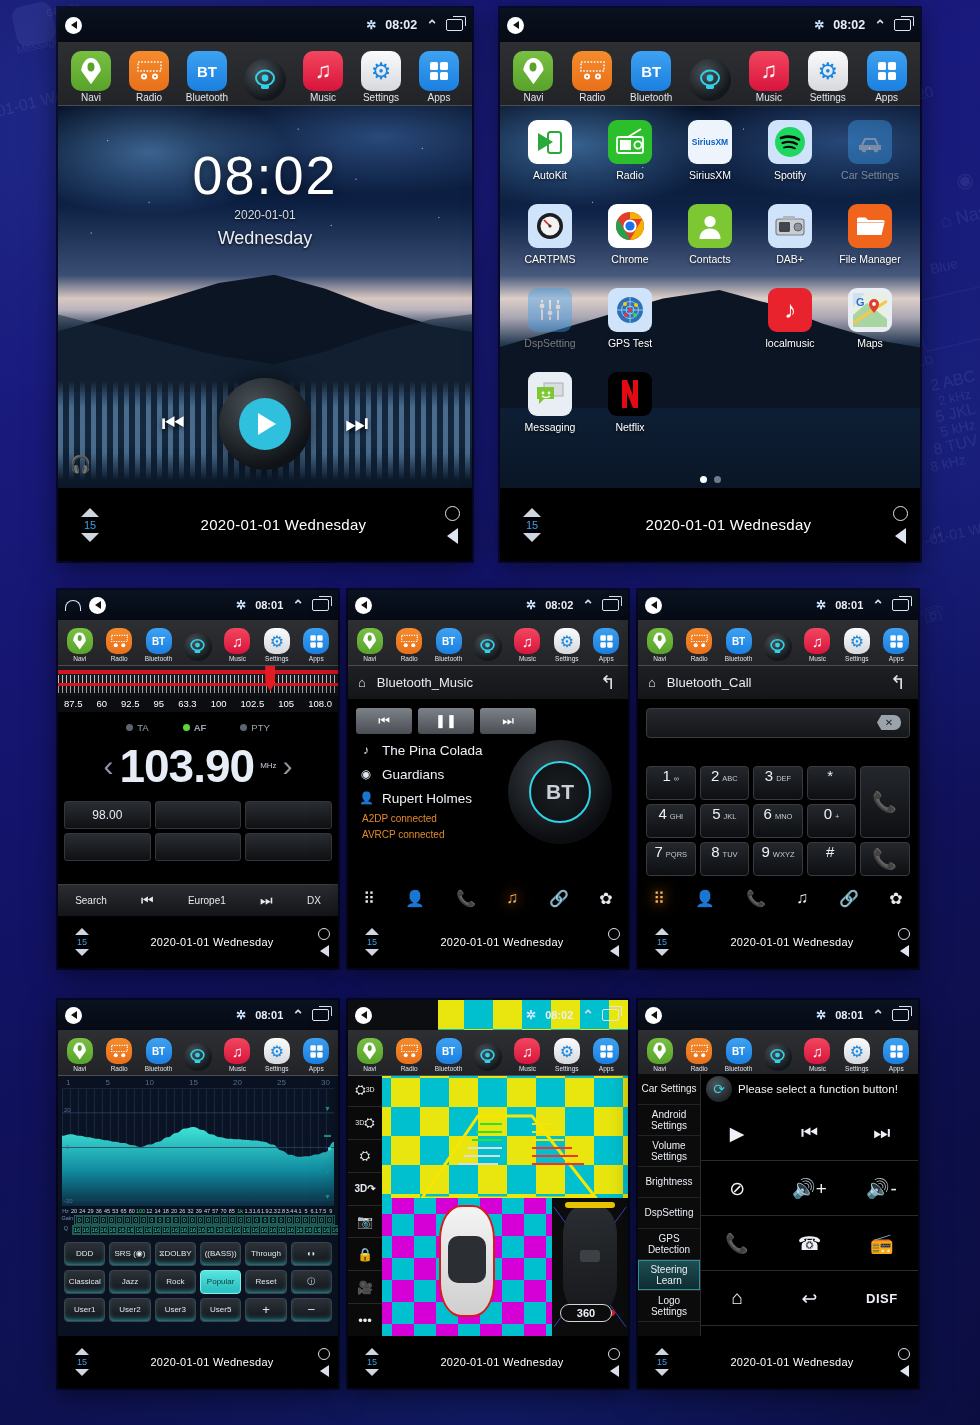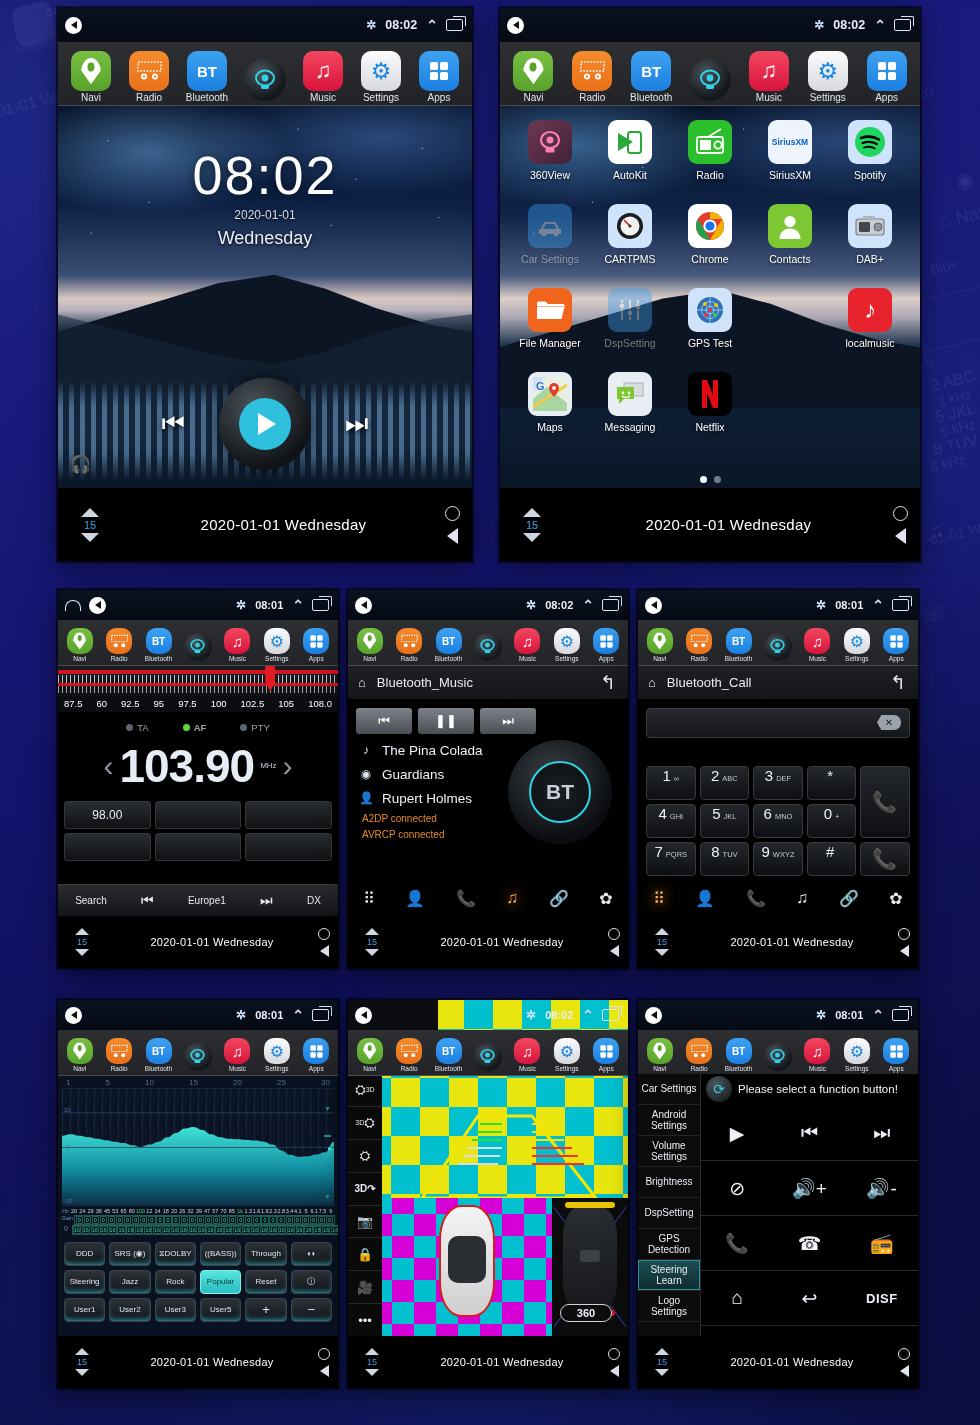--- a/index.html
+++ b/index.html
@@ -441,30 +441,20 @@
       </div>
     </div>
     <div class="dock-sep"></div>
   </div>
 
   <div class="appwall">
     <div class="stars"></div>
     <div class="mountain" style="top:42%;"></div>
     <div class="appgrid">
 
-      <div class="app">
-        <div class="app-ico" style="background:linear-gradient(135deg,#6d3a52,#40213a);">
-          <svg width="28" height="28" viewBox="0 0 28 28">
-              <ellipse cx="14" cy="12" rx="9" ry="8" fill="none" stroke="#ff7fb0" stroke-width="2.2"></ellipse>
-              <circle cx="14" cy="12" r="3.5" fill="#ff7fb0"></circle>
-              <rect x="9.5" y="20" width="9" height="4.5" rx="1.5" fill="#ff7fb0"></rect>
-            </svg>
-        </div>
-        <div class="app-lbl">360View</div>
-      </div>
 
       <div class="app">
         <div class="app-ico" style="background:#fff;">
           <svg width="30" height="30" viewBox="0 0 30 30">
               <rect x="13" y="5" width="13" height="21" rx="2.5" fill="none" stroke="#2aa83c" stroke-width="2"></rect>
               <polygon points="3,6 18,15 3,24" fill="#2aa83c"></polygon>
             </svg>
         </div>
         <div class="app-lbl">AutoKit</div>
       </div>
@@ -749,21 +739,21 @@
     <div class="ticks"></div>
     <div class="band2"></div>
     <div class="ticks2"></div>
     <div class="needle" style="left:74%;"></div>
   </div>
   <div class="scalenums">
     <span>87.5</span>
     <span>60</span>
     <span>92.5</span>
     <span>95</span>
-    <span>97.5</span>
+    <span>63.3</span>
     <span>100</span>
     <span>102.5</span>
     <span>105</span>
     <span>108.0</span>
   </div>
 
   <div class="rds">
     <span><i class="dot"></i><b style="font-weight:normal;">TA</b></span>
     <span class="on"><i class="dot"></i><b style="font-weight:bold;">AF</b></span>
     <span><i class="dot"></i><b style="font-weight:normal;">PTY</b></span>
@@ -1301,21 +1291,21 @@
           </span>
       </div>
     </div>
     <div class="eqbtns" id="eqbtns">
         <div class="eqbtn">DDD</div>
         <div class="eqbtn">SRS (◉)</div>
         <div class="eqbtn">⧖DOLBY</div>
         <div class="eqbtn">((BASS))</div>
         <div class="eqbtn">Through</div>
         <div class="eqbtn">◖◗</div>
-        <div class="eqbtn">Steering</div>
+        <div class="eqbtn">Classical</div>
         <div class="eqbtn">Jazz</div>
         <div class="eqbtn">Rock</div>
         <div class="eqbtn sel">Popular</div>
         <div class="eqbtn">Reset</div>
         <div class="eqbtn">ⓘ</div>
         <div class="eqbtn">User1</div>
         <div class="eqbtn">User2</div>
         <div class="eqbtn">User3</div>
         <div class="eqbtn">User5</div>
         <div class="eqbtn big">+</div>

